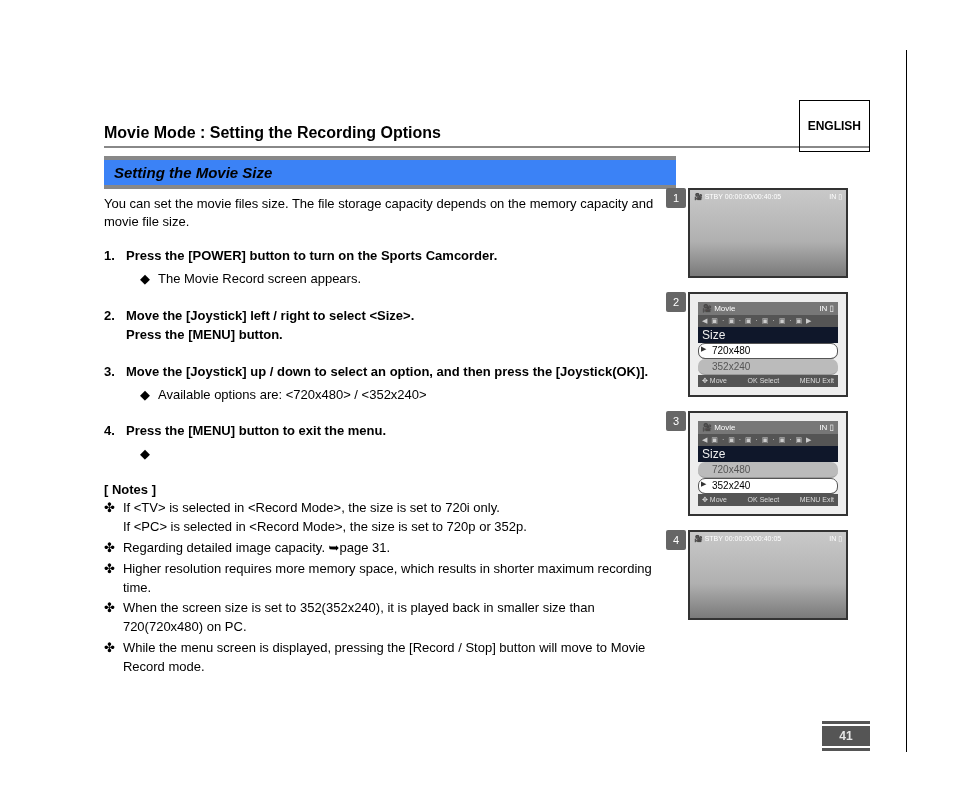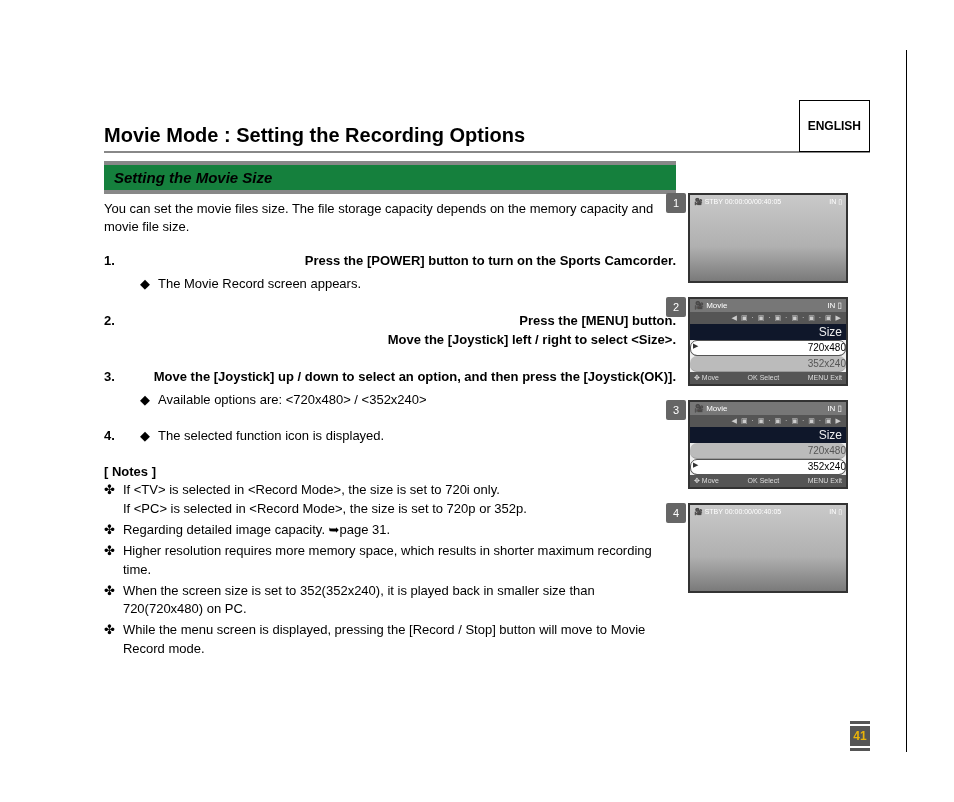--- a/index.html
+++ b/index.html
@@ -24,21 +24,21 @@
   .lang-badge {
     position: absolute;
     top: 50px;
     right: 36px;
     border: 1px solid #000;
     font-weight: bold;
     font-size: 12px;
     padding: 18px 8px;
   }
   .title {
-    font-size: 20px;
+    font-size: 16px;
     font-weight: bold;
     margin-top: 24px;
   }
   .title-underline {
     width: 100%;
     height: 2px;
     background: #888;
     margin-top: 4px;
   }
   .content-row {
@@ -47,40 +47,39 @@
     margin-top: 8px;
   }
   .text-col { flex: 1 1 auto; }
   .fig-col {
     flex: 0 0 182px;
     padding-top: 32px;
   }
   .subhead-block {
     border-top: 4px solid #888;
     border-bottom: 4px solid #888;
-    background: #15803d;
+    background: #3b82f6;
     padding: 4px 10px;
     font-size: 15px;
     font-weight: bold;
     font-style: italic;
   }
   .intro { margin: 6px 0 16px 0; line-height: 1.4; }
   ol.steps {
     list-style: none;
     counter-reset: step;
     margin: 0;
     padding: 0;
   }
   ol.steps li {
     counter-increment: step;
     margin-bottom: 18px;
     padding-left: 22px;
     position: relative;
     line-height: 1.45;
-    text-align: right;
   }
   ol.steps li::before {
     content: counter(step) ".";
     position: absolute;
     left: 0;
     font-weight: bold;
   }
   .step-main { font-weight: bold; }
   .sub {
     display: flex;
@@ -128,22 +127,21 @@
     height: 86px;
     background: linear-gradient(#c9c9c9, #b0b0b0 60%, #7a7a7a);
     position: relative;
   }
   .scr-photo .topline {
     position: absolute; top: 3px; left: 4px; right: 4px;
     display: flex; justify-content: space-between;
     font-size: 7px; color: #fff;
   }
   .scr-menu {
-    padding: 0;
-    text-align: right;
+    padding: 8px;
   }
   .scr-menu .head {
     background:#777;color:#fff;padding:2px 4px;font-size:8px;
     display:flex;justify-content:space-between;
   }
   .scr-menu .iconrow{
     background:#555;color:#ccc;font-size:7px;padding:2px 4px;
     letter-spacing:1px;
   }
   .scr-menu .sizelbl{
@@ -160,24 +158,24 @@
     content:"▶";position:absolute;left:3px;top:2px;font-size:7px;color:#333;
   }
   .scr-menu .foot{
     background:#555;color:#ddd;font-size:7px;padding:2px 4px;
     display:flex;justify-content:space-between;
   }
   .page-num {
     position: absolute;
     right: 36px;
     bottom: 6px;
-    width: 20px;
+    width: 48px;
     height: 20px;
     background: #555;
-    color: #eab308;
+    color: #e5e5e5;
     font-weight: bold;
     font-size: 12px;
     text-align: center;
     line-height: 20px;
   }
   .page-num::before, .page-num::after{
     content:"";position:absolute;left:0;right:0;height:3px;background:#555;
   }
   .page-num::before{top:-5px;} .page-num::after{bottom:-5px;}
   .edge-line {
@@ -204,34 +202,34 @@
 
       <ol class="steps">
         <li>
           <div class="step-main">Press the [POWER] button to turn on the Sports Camcorder.</div>
           <div class="sub">
             <span class="bullet">◆</span>
             <span>The Movie Record screen appears.</span>
           </div>
         </li>
         <li>
+          <div class="step-main">Move the [Joystick] left / right to select &lt;Size&gt;.</div>
           <div class="step-main">Press the [MENU] button.</div>
-          <div class="step-main">Move the [Joystick] left / right to select &lt;Size&gt;.</div>
         </li>
         <li>
           <div class="step-main">Move the [Joystick] up / down to select an option, and then press the [Joystick(OK)].</div>
           <div class="sub">
             <span class="bullet">◆</span>
             <span>Available options are: &lt;720x480&gt; / &lt;352x240&gt;</span>
           </div>
         </li>
         <li>
+          <div class="step-main">Press the [MENU] button to exit the menu.</div>
           <div class="sub">
             <span class="bullet">◆</span>
-            <span>The selected function icon is displayed.</span>
           </div>
         </li>
       </ol>
 
       <div class="notes-head">[ Notes ]</div>
       <ul class="notes">
         <li>
           <span class="m">✤</span>
           <span>
             <span>If &lt;TV&gt; is selected in &lt;Record Mode&gt;, the size is set to 720i only.</span><br>

